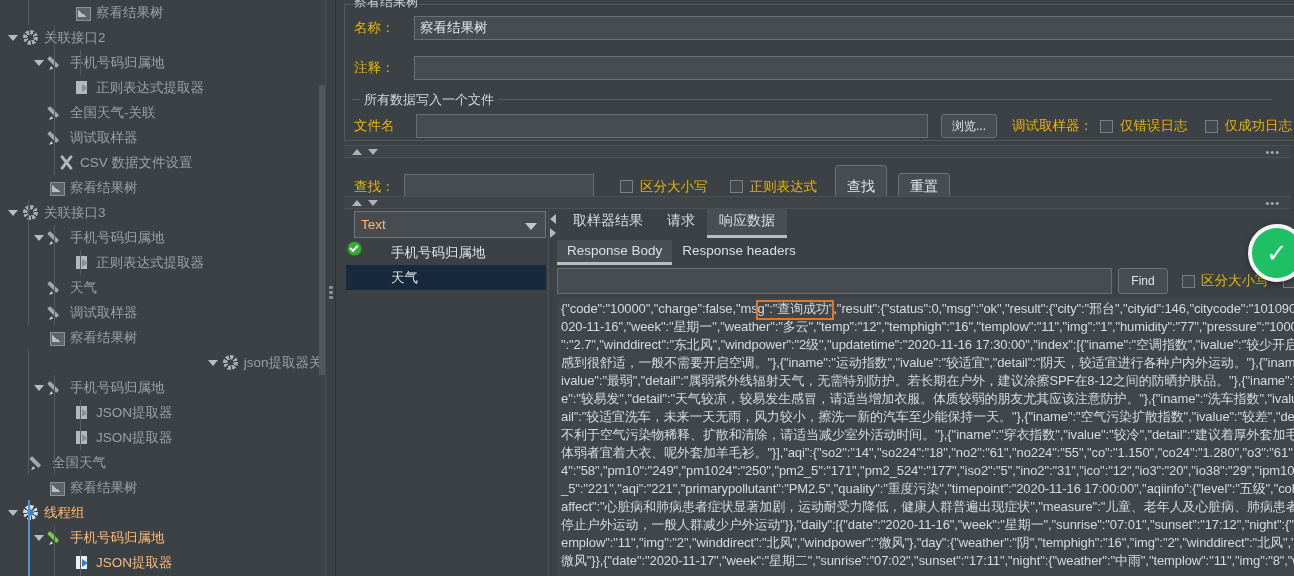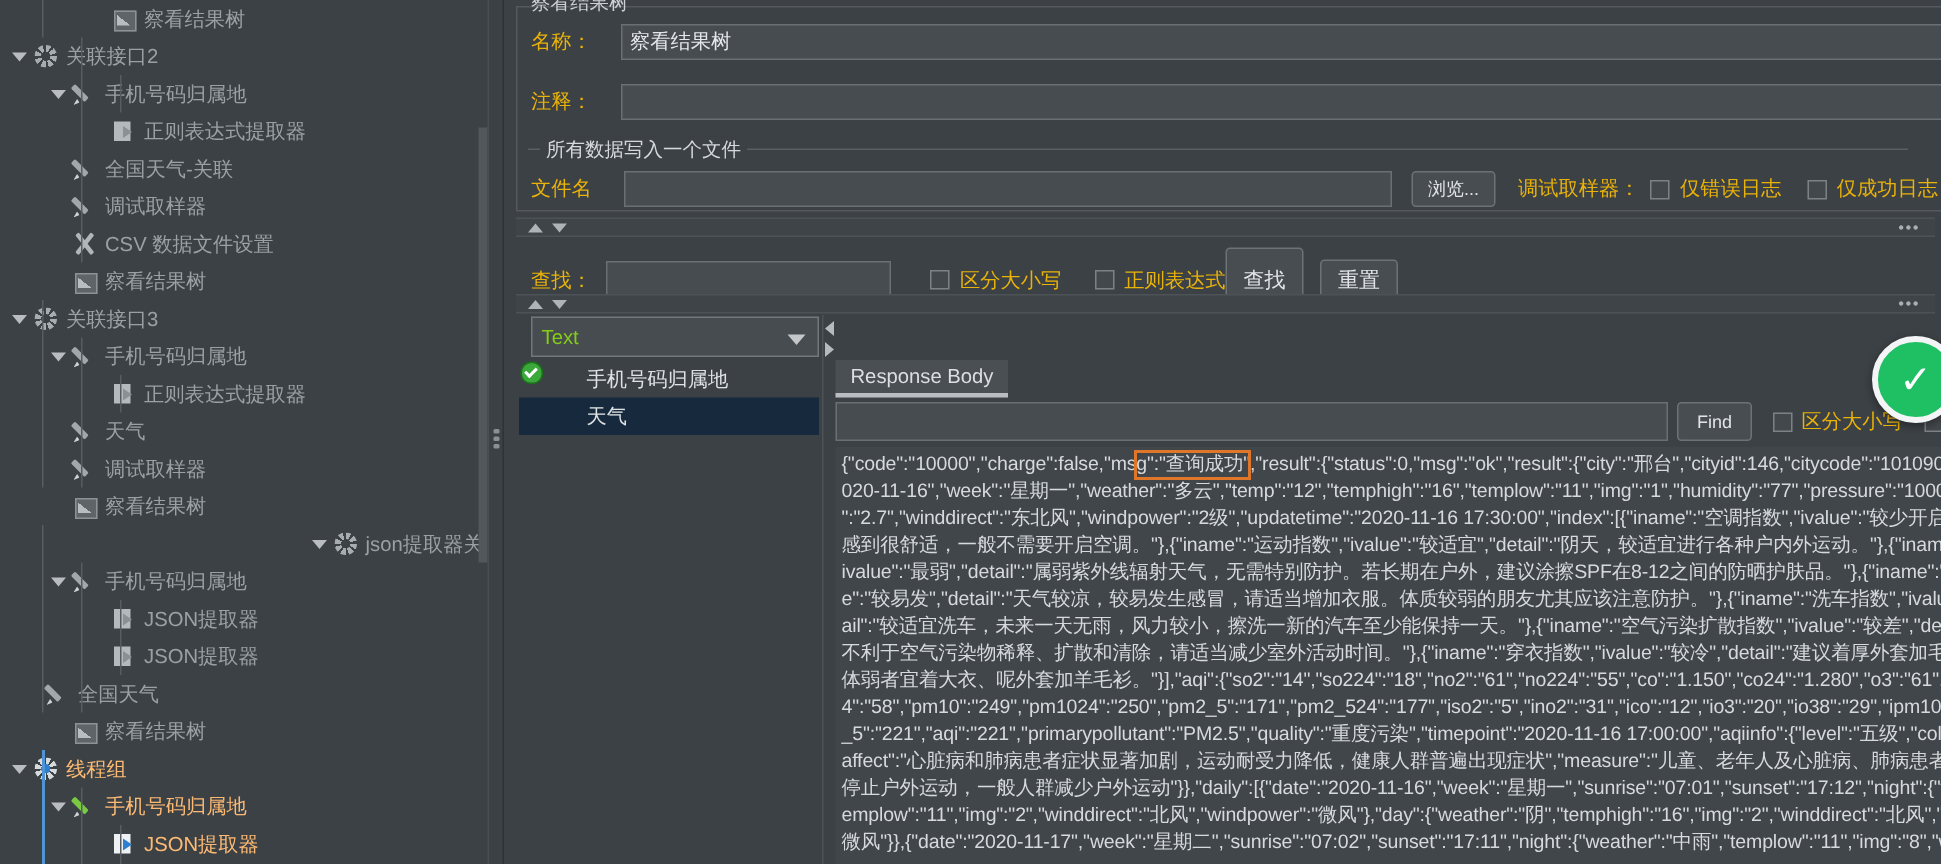--- a/index.html
+++ b/index.html
@@ -280,21 +280,21 @@
   }
 
   
   .combo {
     position: absolute;
     background: #474c50;
     border: 1px solid #72777b;
     height: 27px;
     display: flex; align-items: center;
     padding: 0 6px;
-    color: #84cc16;
+    color: #fdba74;
     font-size: 13.5px;
     cursor: pointer;
   }
   .combo .caret {
     position: absolute; right: 8px; top: 11px;
     width: 0; height: 0;
     border-left: 6px solid transparent;
     border-right: 6px solid transparent;
     border-top: 7px solid #c3c7ca;
   }
@@ -436,21 +436,21 @@
         <div class="node" style="padding-left: 31px;">
           <span class="twisty"></span>
           <span class="ico pencil"></span>
           <span class="lbl">全国天气-关联</span>
         </div>
         <div class="node" style="padding-left: 31px;">
           <span class="twisty"></span>
           <span class="ico pencil"></span>
           <span class="lbl">调试取样器</span>
         </div>
-        <div class="node" style="padding-left: 31px;">
+        <div class="node" style="padding-left: 41px;">
           <span class="twisty"></span>
           <span class="ico wrench"></span>
           <span class="lbl">CSV 数据文件设置</span>
         </div>
         <div class="node" style="padding-left: 31px;">
           <span class="twisty"></span>
           <span class="ico chart"></span>
           <span class="lbl">察看结果树</span>
         </div>
         <div class="node" style="padding-left: 5px;">
@@ -590,21 +590,21 @@
       <span class="ellipsis">•••</span>
     </div>
 
     <div class="row" style="left:18px; top:165px;">
       <span class="flabel" style="width:50px;">查找：</span>
       <input class="tfield" style="width: 190px; height: 26px;" value="">
       <span class="cbox" style="margin-left:26px;"></span>
       <span class="flabel" style="margin-left:7px;">区分大小写</span>
       <span class="cbox" style="margin-left:22px;"></span>
       <span class="flabel" style="margin-left:7px;">正则表达式</span>
-      <button class="btn" style="width:52px;height:43px;font-size:14px;">查找</button>
+      <button class="btn" style="width:52px;height:43px;margin-left:18px;font-size:14px;">查找</button>
       <button class="btn" style="width:52px;height:28px;margin-left:11px;font-size:14px;">重置</button>
     </div>
 
     <div class="strip" style="left:8px; top:196px; width:946px;">
       <span class="up"></span>
       <span class="dn"></span>
       <span class="ellipsis">•••</span>
     </div>
 
     <div class="combo" style="left:18px; top:211px; width:192px;">
@@ -621,23 +621,29 @@
           <span class="ico shield"></span>
           <span>天气</span>
         </div>
       </div>
 
     <div class="mini-split" style="left:212px; top:210px; height:366px;">
       <span class="a1"></span>
       <span class="a2"></span>
     </div>
 
+    <div class="tabbar" style="left:225px; top:208px;" id="tabbar">
+        <div class="tab">取样器结果</div>
+        <div class="tab">请求</div>
+        <div class="tab active">响应数据</div>
+      </div>
 
     <div class="subtabbar" style="left:221px; top:240px;" id="subtabbar">
         <div class="subtab active">Response Body</div>
+        <div class="subtab">Response headers</div>
       </div>
 
     <div class="row" style="left:221px; top:268px;">
       <input class="tfield" style="width: 555px; height: 26px;" value="">
       <button class="btn" style="width:50px;height:26px;margin-left:6px;">Find</button>
       <span class="cbox" style="margin-left:14px;"></span>
       <span class="flabel" style="margin-left:6px;">区分大小写</span>
       <span class="cbox" style="margin-left:14px;"></span>
     </div>
 

